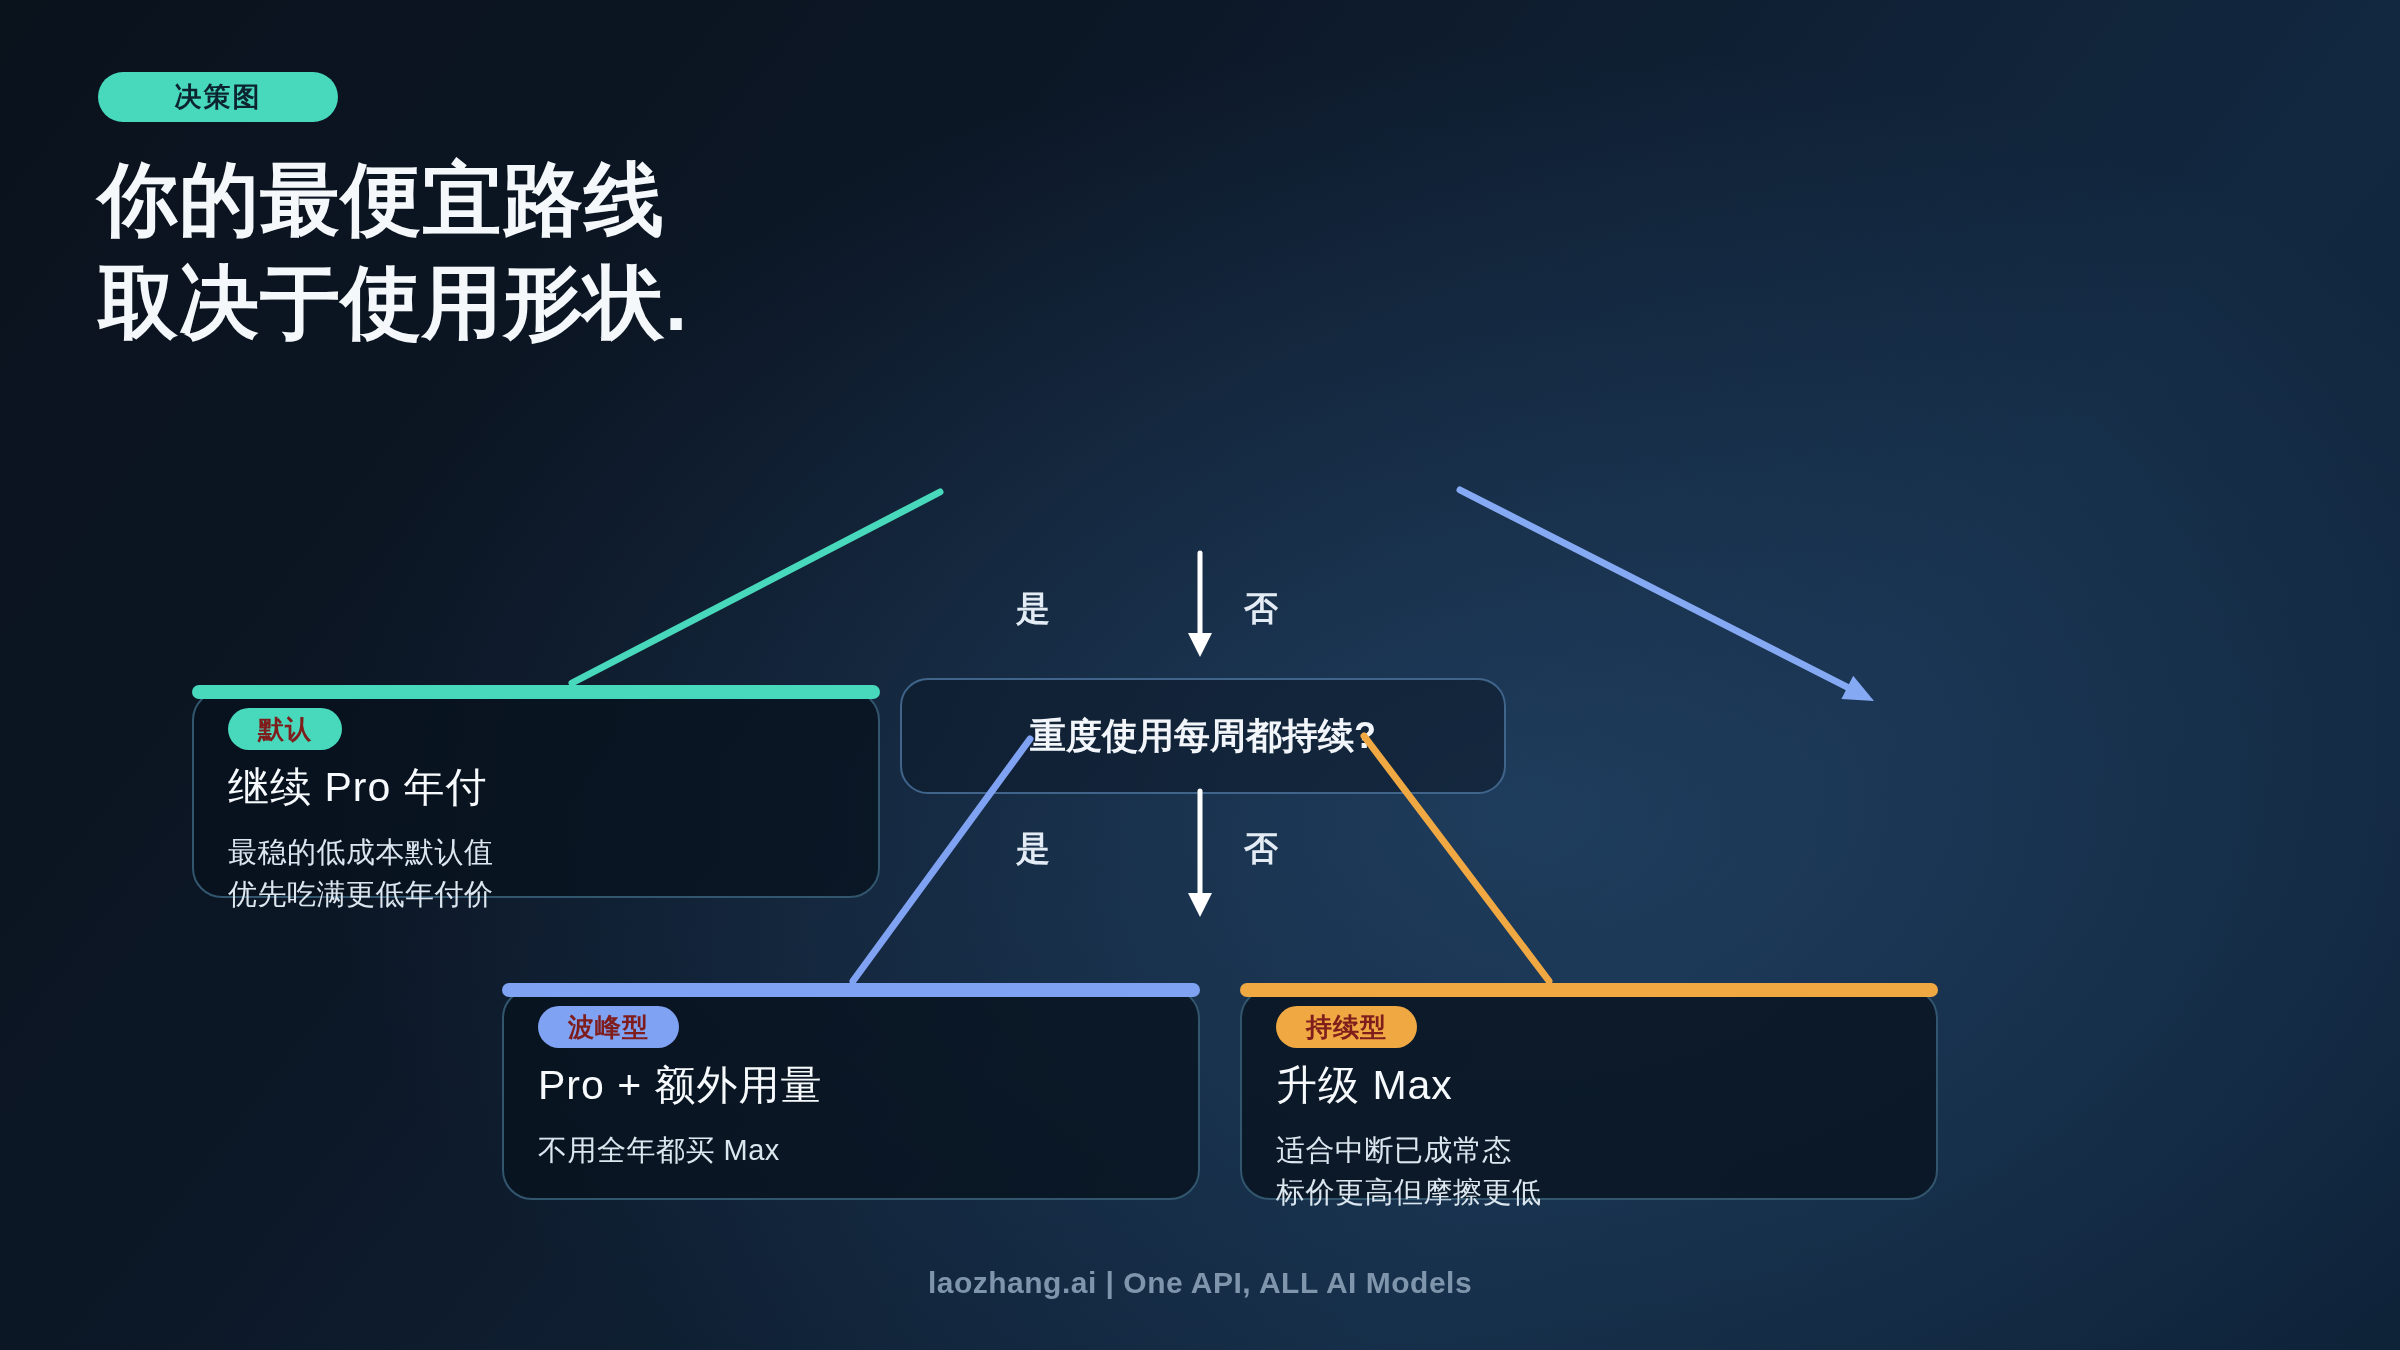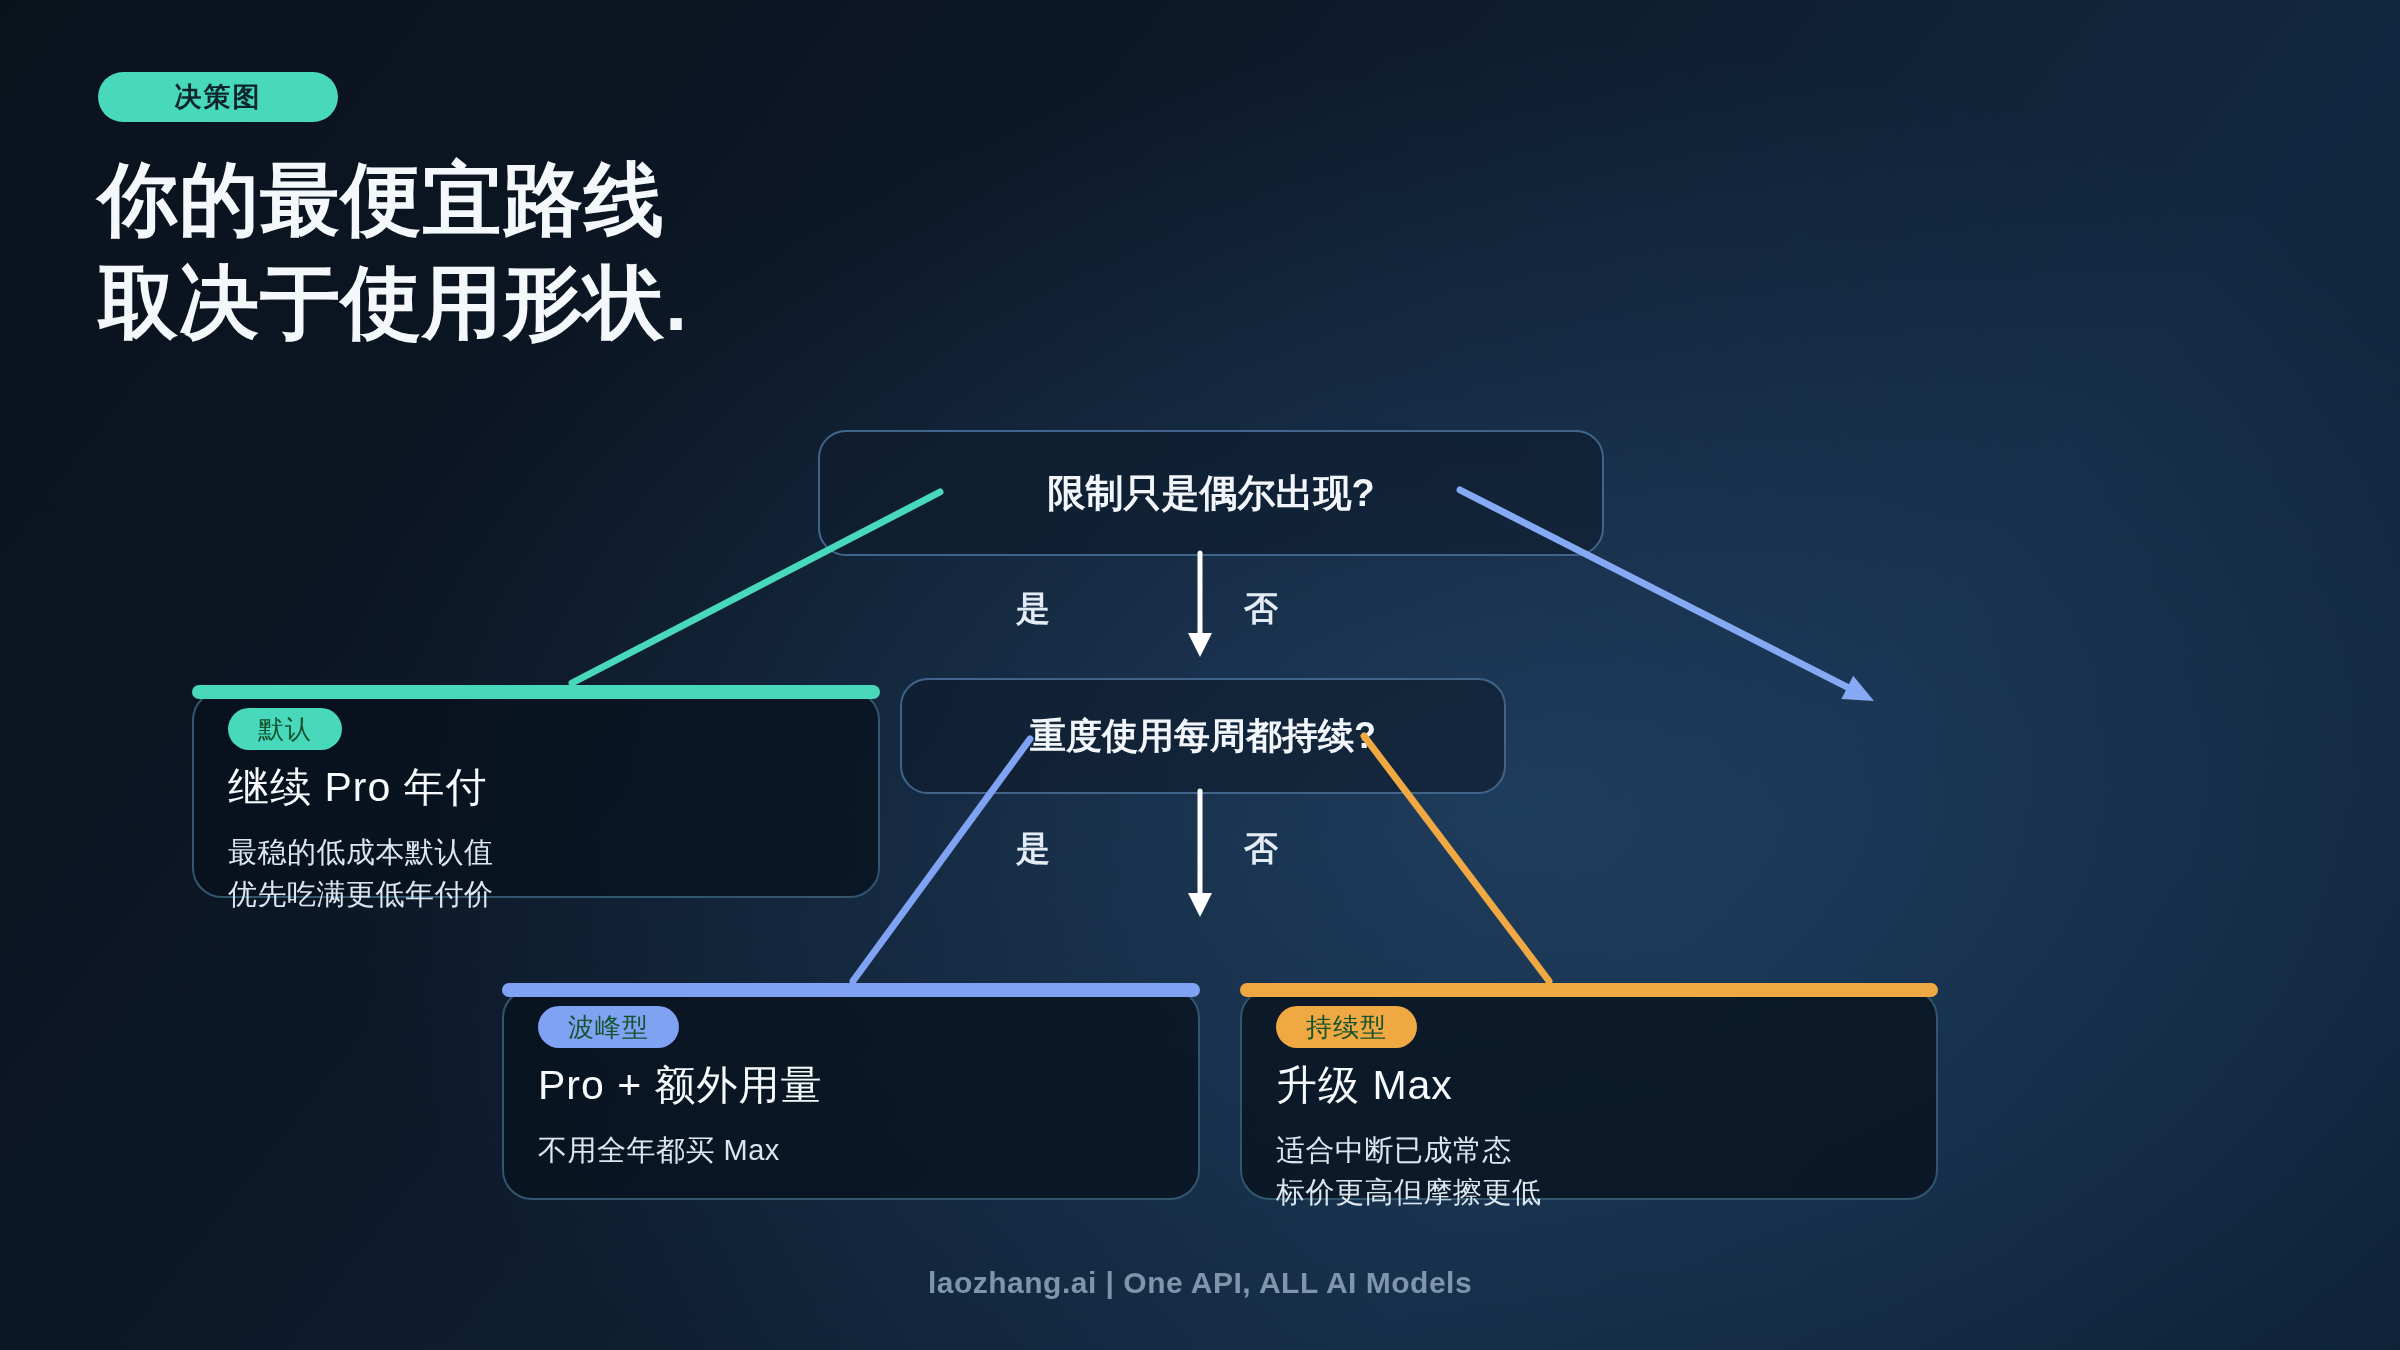--- a/index.html
+++ b/index.html
@@ -40,21 +40,21 @@
     background:rgba(8,18,30,0.78);padding:14px 34px 0 34px;box-sizing:border-box;
   }
   .card-left{left:192px;top:690px;width:688px;height:208px;}
   .card-mid{left:502px;top:988px;width:698px;height:212px;}
   .card-right{left:1240px;top:988px;width:698px;height:212px;}
   .topbar{
     position:absolute;left:-2px;right:-2px;top:-7px;height:14px;border-radius:10px;
   }
   .pill{
     display:inline-block;margin-top:2px;padding:0 30px;height:42px;line-height:42px;
-    border-radius:21px;font-size:26px;font-weight:400;color:#14532d;letter-spacing:1px;text-align:right;
+    border-radius:21px;font-size:26px;font-weight:700;color:#7f1d1d;letter-spacing:1px;text-align:right;
   }
   .accent-teal{background:#48d8bb;}
   .accent-blue{background:#7fa2f2;}
   .accent-orange{background:#f0a843;}
   .card-title{margin-top:10px;color:#f7fafc;font-size:41px;font-weight:400;letter-spacing:1px;}
   .card-body{margin-top:16px;}
   .card-line{color:#dce6ef;font-size:29px;line-height:1.45;font-weight:400;letter-spacing:0.5px;}
   .footer-text{
     position:absolute;left:0;top:1266px;width:100%;text-align:center;z-index:2;
     color:#7e95ab;font-size:30px;font-weight:700;letter-spacing:0.5px;
@@ -81,23 +81,20 @@
     <line x1="1030" y1="739" x2="853" y2="981" stroke="#7fa2f2" stroke-width="7" stroke-linecap="round"></line>
 
     <line x1="1364" y1="736" x2="1549" y2="981" stroke="#f0a843" stroke-width="7" stroke-linecap="round"></line>
   </svg>
 
   <div class="tag-badge">决策图</div>
 
   <h1 class="page-title"><span>你的最便宜路线</span><br><span>取决于使用形状.</span></h1>
 
 
-  <div class="qbox q1">
-    <span>限制只是偶尔出现?</span>
-  </div>
 
   <div class="qbox q2">
     <span>重度使用每周都持续?</span>
   </div>
 
   <span class="edge-label" style="left:1033px;top:609px;">是</span>
   <span class="edge-label" style="left:1261px;top:609px;">否</span>
   <span class="edge-label" style="left:1033px;top:849px;">是</span>
   <span class="edge-label" style="left:1261px;top:849px;">否</span>
 

